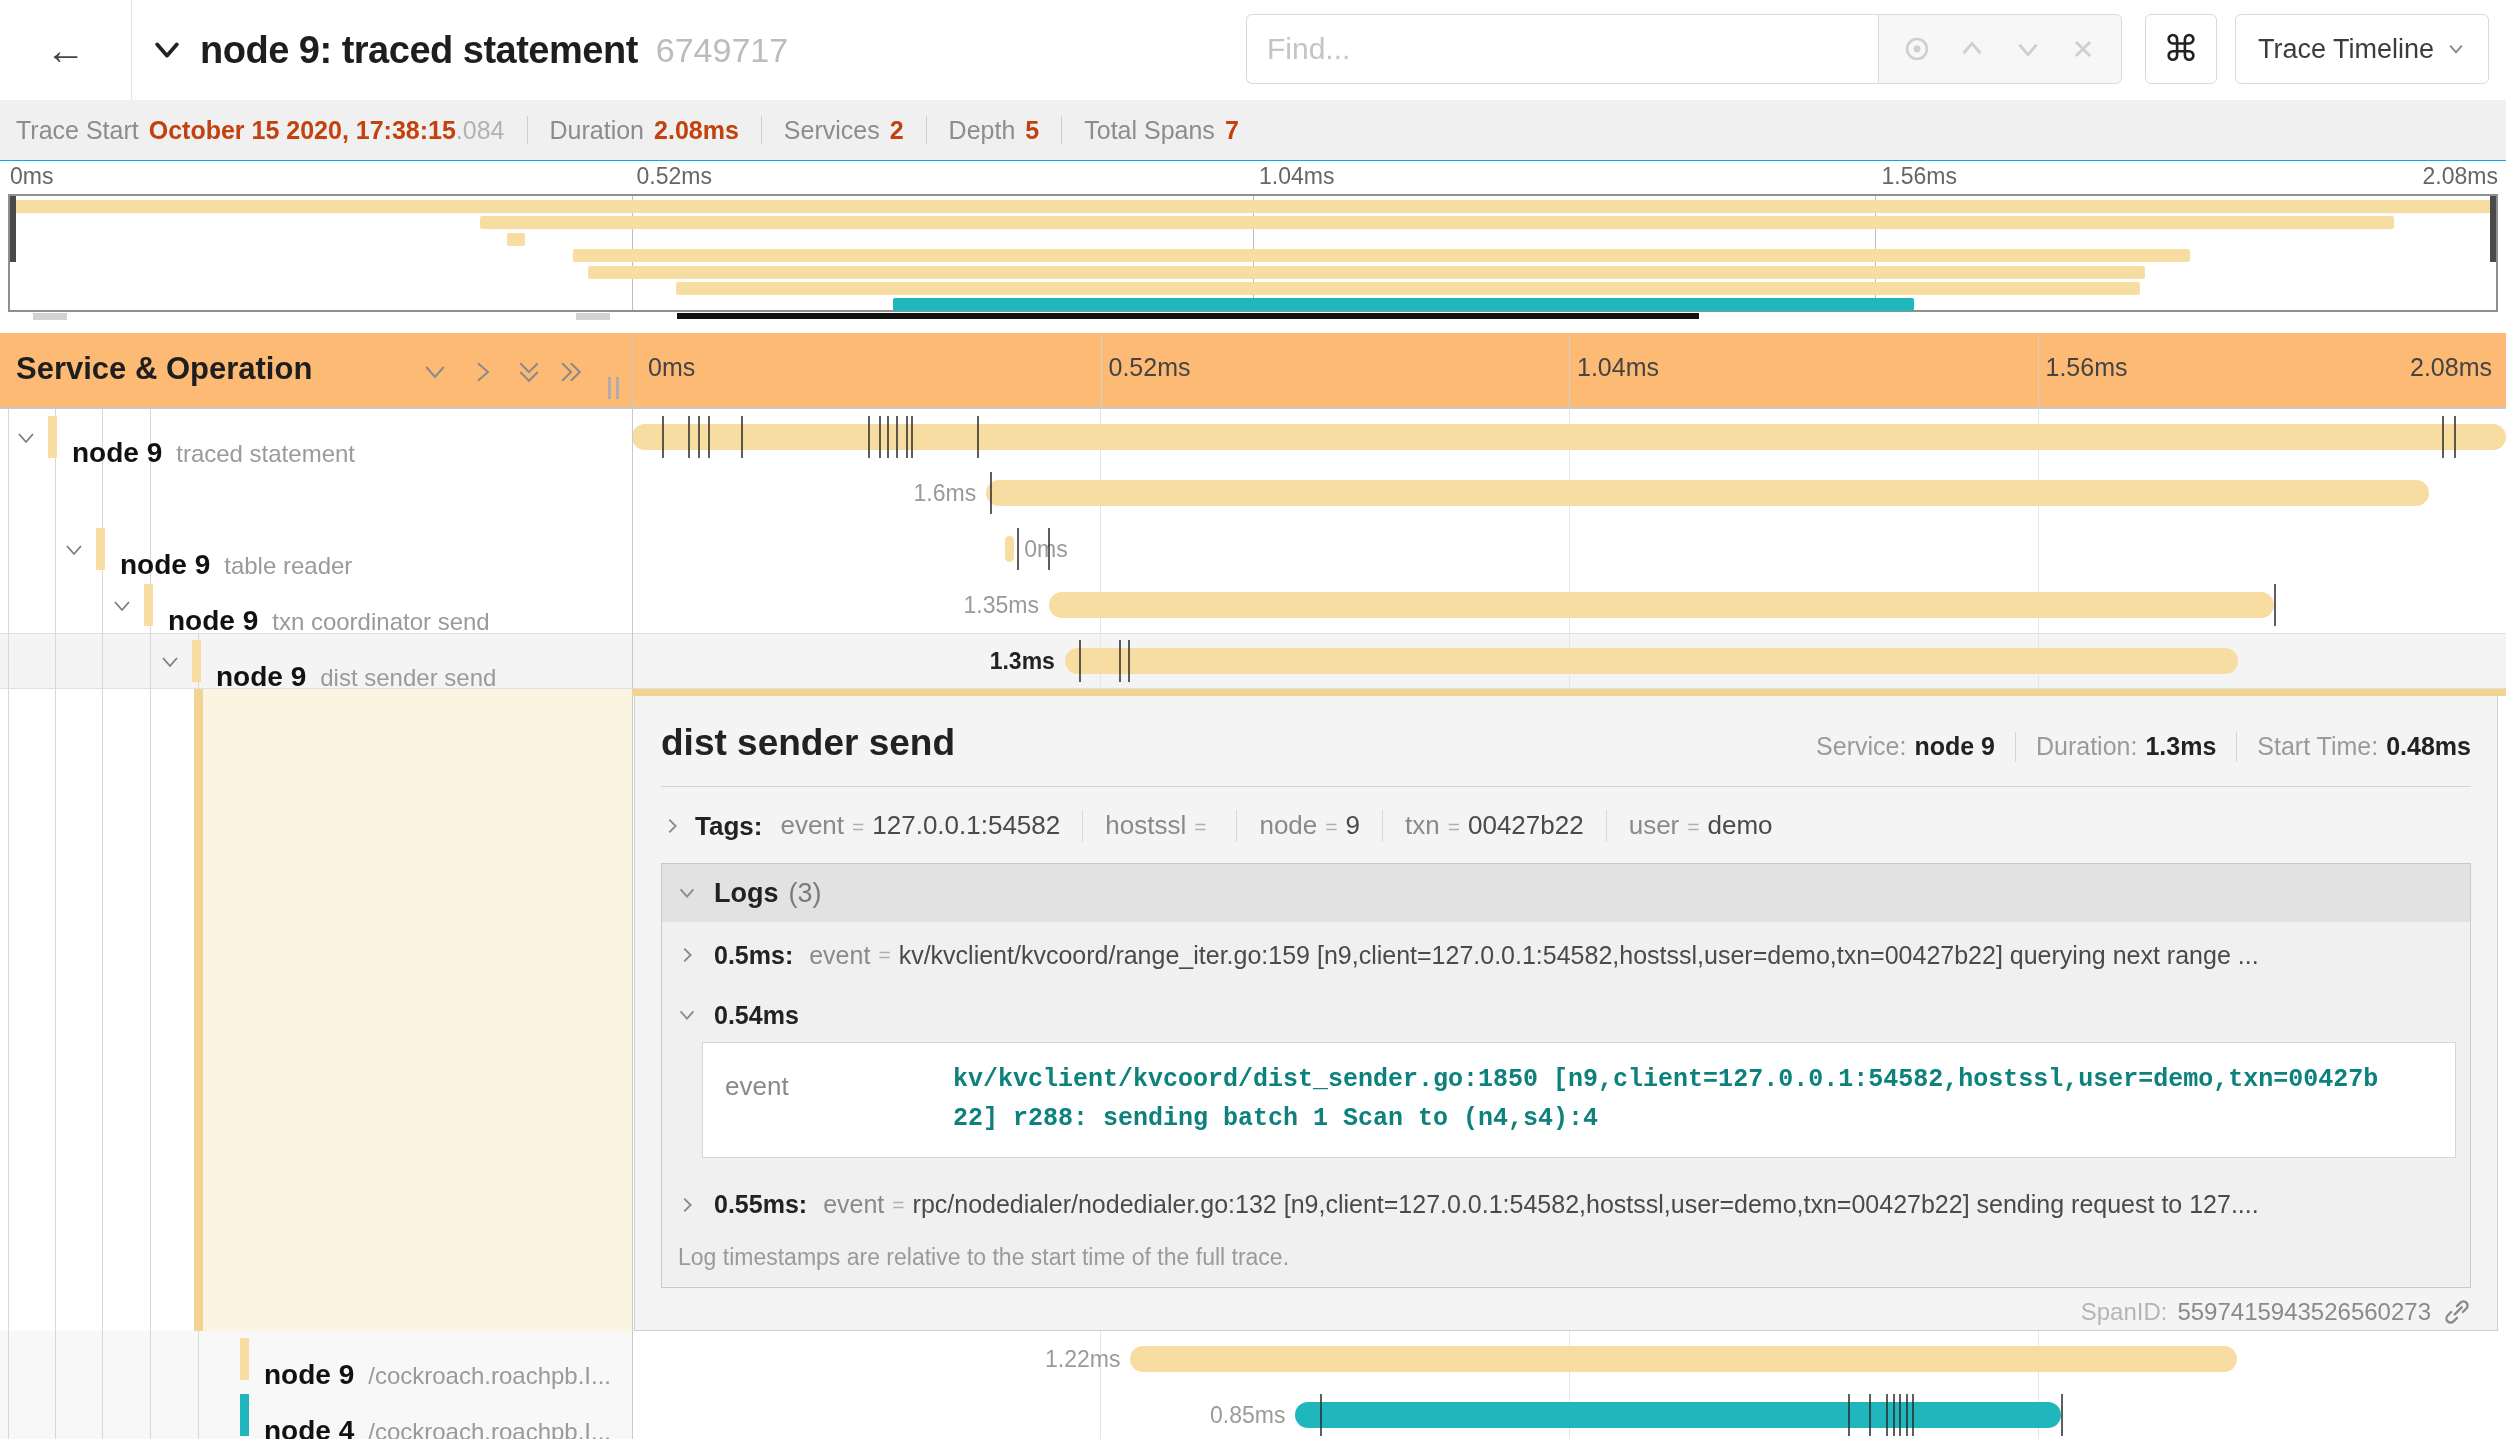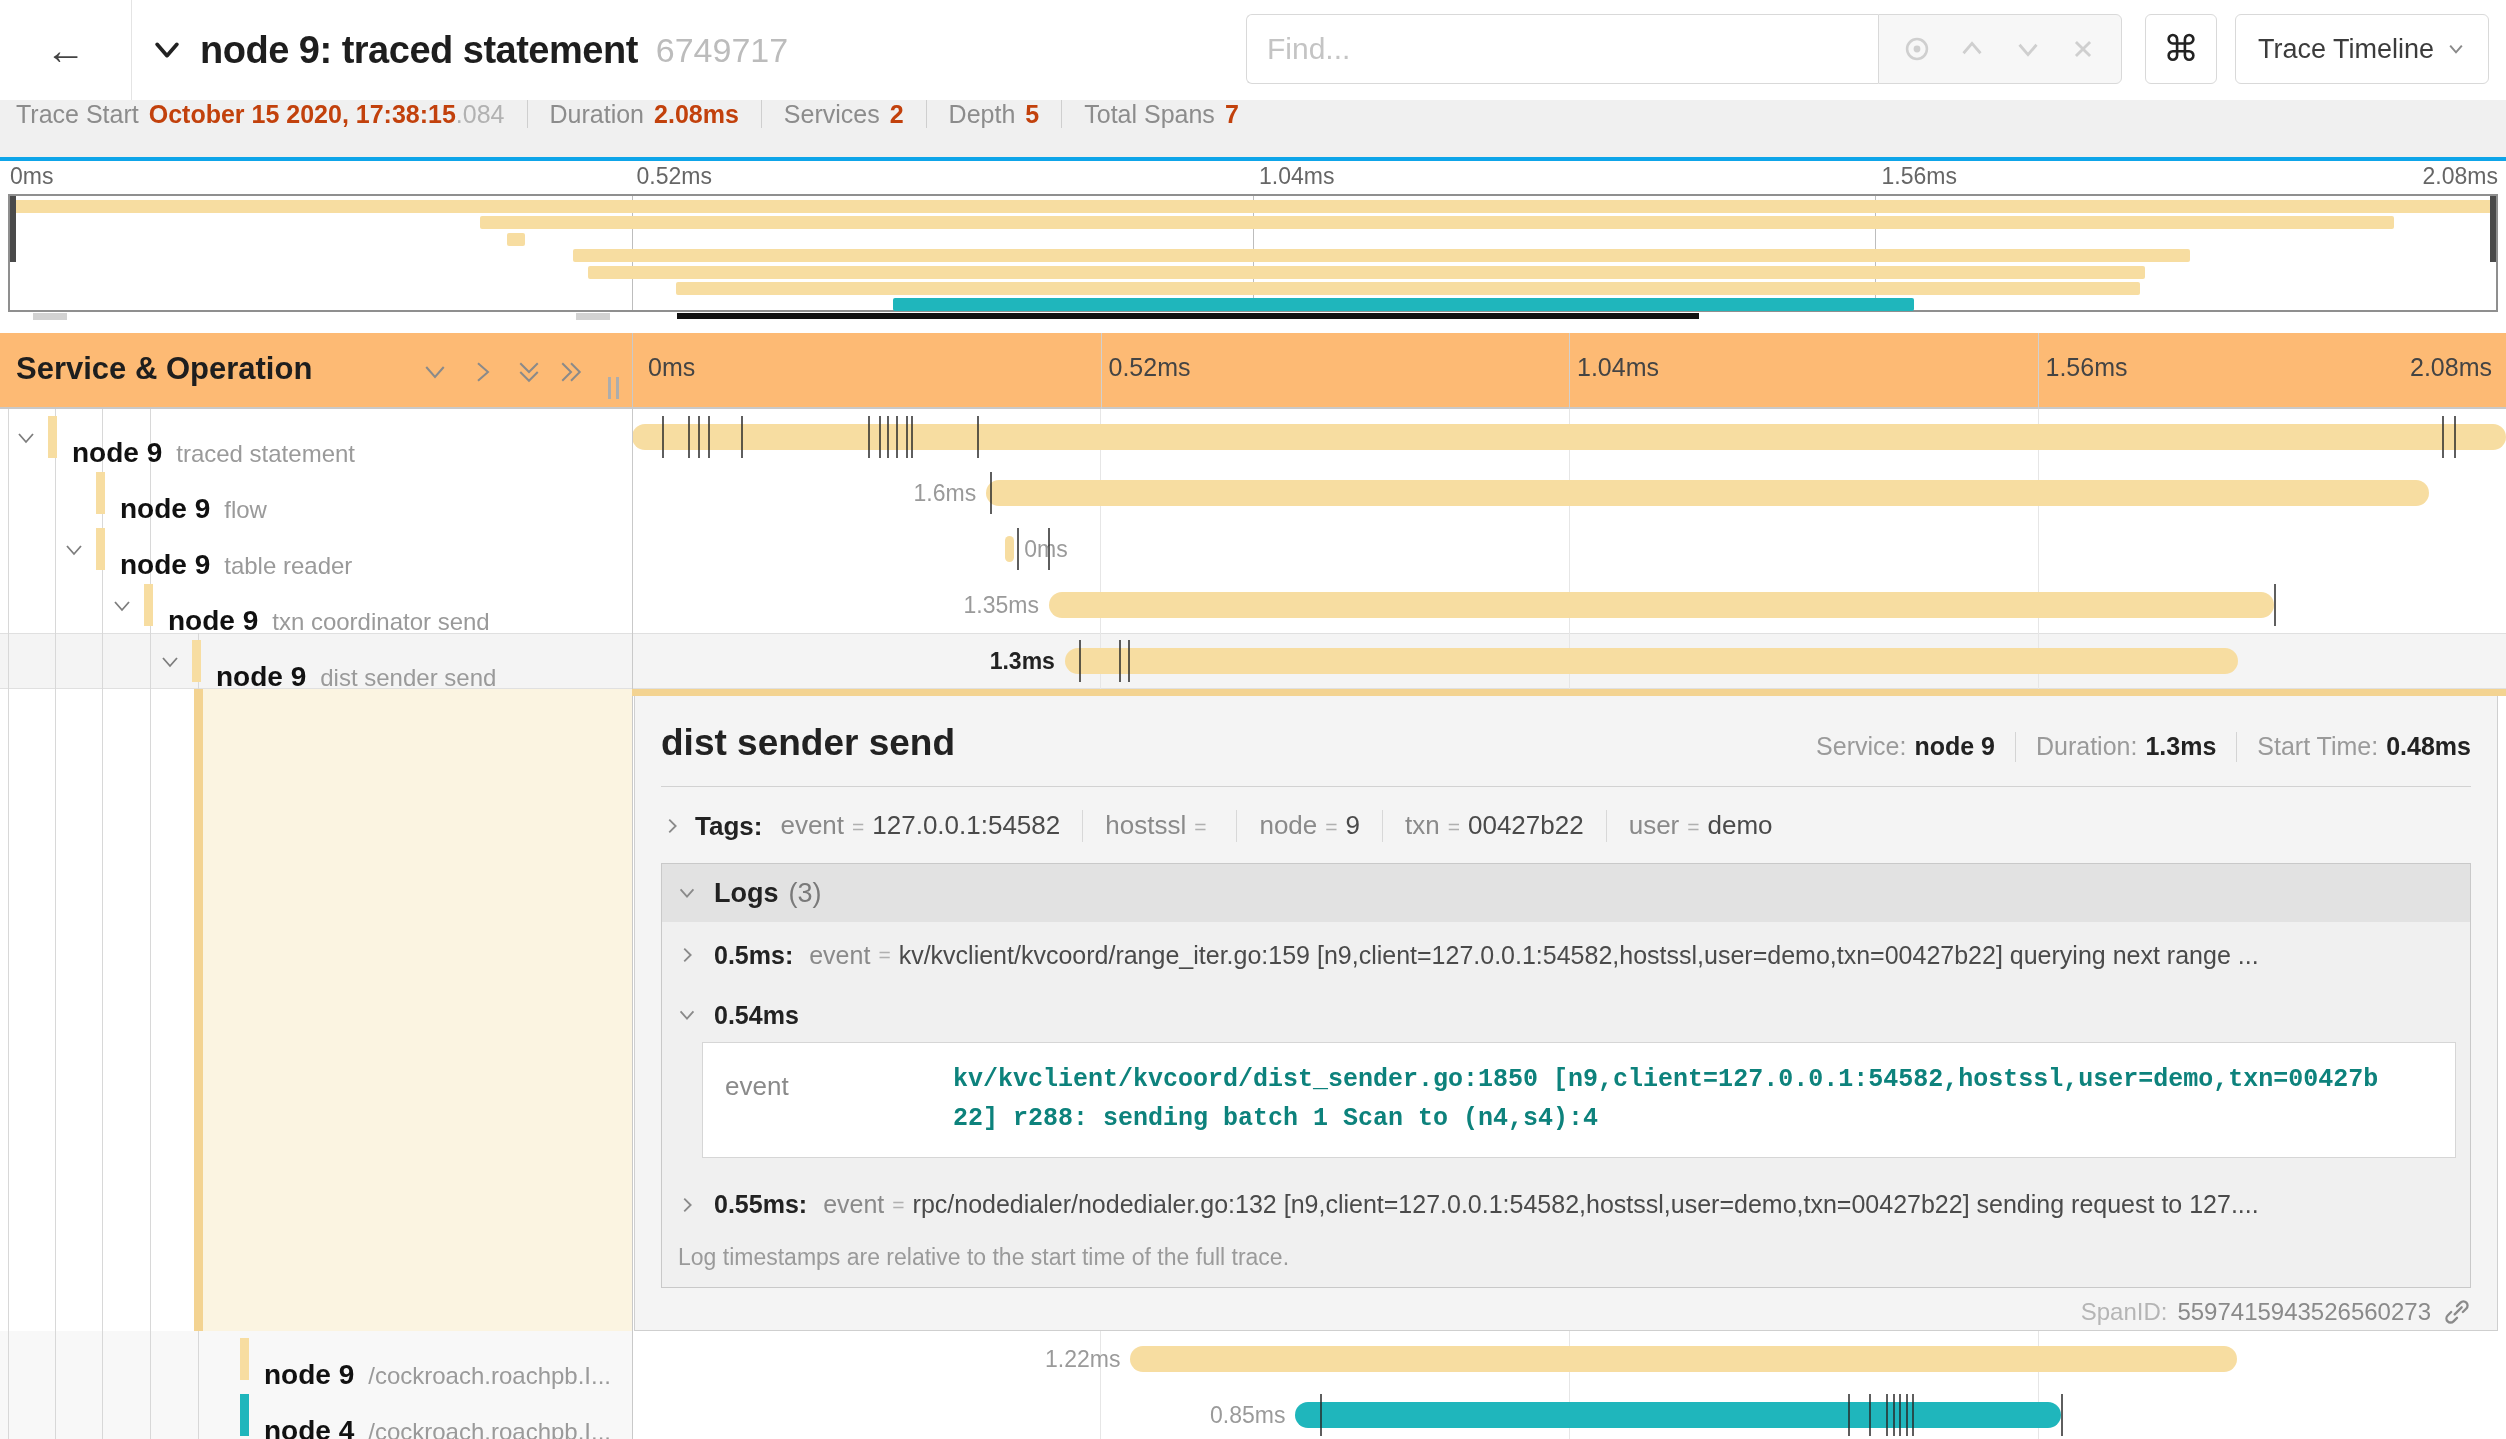--- a/index.html
+++ b/index.html
@@ -25,21 +25,21 @@
   .find-tool { width: 34px; height: 34px; color: #cfcfcf; cursor: pointer; }
   #kbd-btn { position: absolute; left: 2145px; top: 14px; width: 72px; height: 70px; border: 1px solid #d9d9d9;
     border-radius: 6px; display: flex; align-items: center; justify-content: center; font-size: 36px; color: #222; cursor: pointer; background:#fff; }
   #view-btn { position: absolute; left: 2235px; top: 14px; width: 254px; height: 70px; border: 1px solid #d9d9d9;
     border-radius: 6px; display: flex; align-items: center; justify-content: center; gap: 12px;
     font-size: 27px; color: #3c3c3c; cursor: pointer; background: #fff; }
   #view-btn svg { width: 20px; height: 20px; }
 
   
   #stats-bar { position: absolute; left: 0; top: 100px; width: 2506px; height: 61px; background: #f0f0f0;
-    border-bottom: 4px solid #0ea5e9; display: flex; padding-left: 16px; font-size: 25px; }
+    border-bottom: 1px solid #0ea5e9; display: flex; align-items: center; padding-left: 16px; font-size: 25px; }
   .stat-label { color: #8c8c8c; margin-right: 10px; }
   .stat-value { color: #c2410c; font-weight: 700; }
   .stat-dim { color: #b2b2b2; font-weight: 400; }
   .stat-sep { width: 1px; height: 28px; background: #cfcfcf; margin: 0 22px; }
 
   
   #minimap-ticks { position: absolute; left: 0; top: 163px; width: 2506px; height: 30px; font-size: 23px; color: #666; }
   #minimap-ticks span { position: absolute; top: 0; }
   #minimap { position: absolute; left: 8px; top: 194px; width: 2490px; height: 118px;
     border: 2px solid #8f8f8f; background: #fff; cursor: crosshair; }
@@ -275,24 +275,20 @@
           <div class="log-tick" style="left: 13.6%;"></div>
           <div class="log-tick" style="left: 14.1%;"></div>
           <div class="log-tick" style="left: 14.6%;"></div>
           <div class="log-tick" style="left: 14.9%;"></div>
           <div class="log-tick" style="left: 18.4%;"></div>
           <div class="log-tick" style="left: 96.6%;"></div>
           <div class="log-tick" style="left: 97.2%;"></div>
         </div>
       </div>
       <div class="span-row" style="top: 56px;">
-        <div class="row-left">
-          <div class="svc-bar" style="left: 96px; background: rgb(247, 221, 161);"></div>
-          <div class="svc-name" style="left: 120px;">node 9<span class="op-name">flow</span></div>
-        </div>
         <div class="row-right">
           <div class="span-bar" style="left: 18.9%; width: 77%; background: rgb(247, 221, 161);"></div>
           <span class="bar-label" style="left: calc(18.9% - 10px); transform: translateX(-100%);">1.6ms</span>
           <div class="log-tick" style="left: 19.1%;"></div>
         </div>
       </div>
       <div class="span-row" style="top: 112px;">
         <div class="row-left">
           <svg viewBox="0 0 24 24" class="tree-chevron" style="left: 62px;">
             <polyline points="5,8 12,16 19,8" fill="none" stroke="currentColor" stroke-width="1.8"></polyline>

